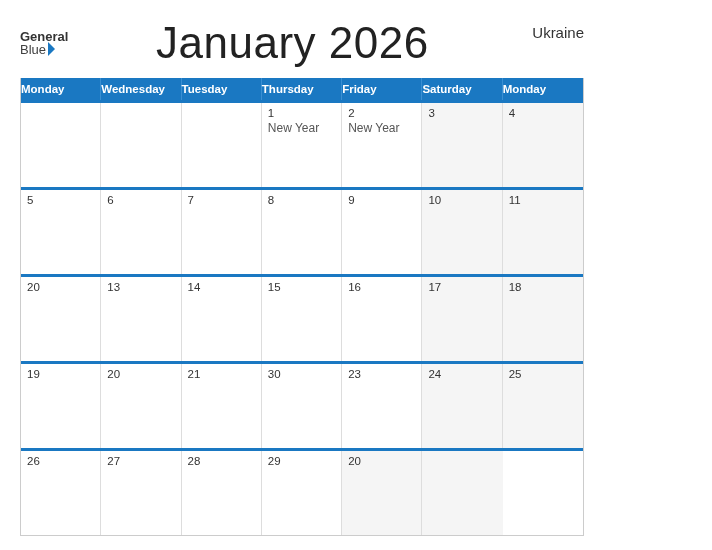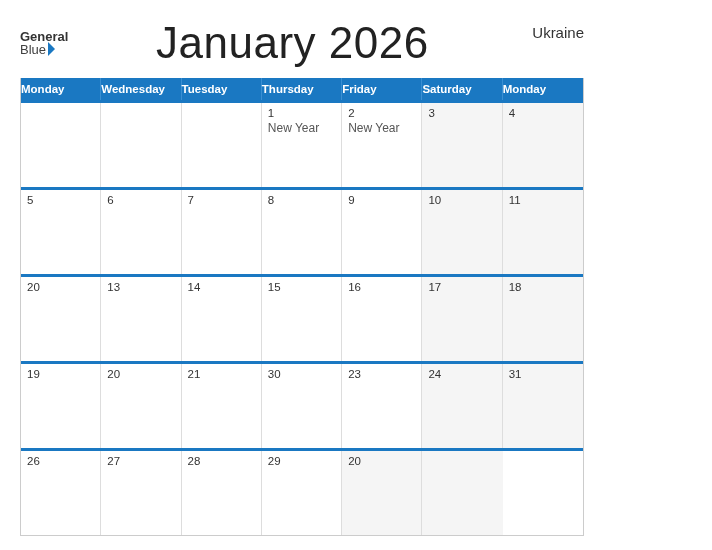--- a/index.html
+++ b/index.html
@@ -223,21 +223,21 @@
         <div class="cal-cell">
           <span class="day-num">30</span>
         </div>
         <div class="cal-cell">
           <span class="day-num">23</span>
         </div>
         <div class="cal-cell shaded">
           <span class="day-num">24</span>
         </div>
         <div class="cal-cell shaded">
-          <span class="day-num">31</span>
+          <span class="day-num">25</span>
         </div>
       </div>
       <div class="cal-week">
         <div class="cal-cell">
           <span class="day-num">26</span>
         </div>
         <div class="cal-cell">
           <span class="day-num">27</span>
         </div>
         <div class="cal-cell">

